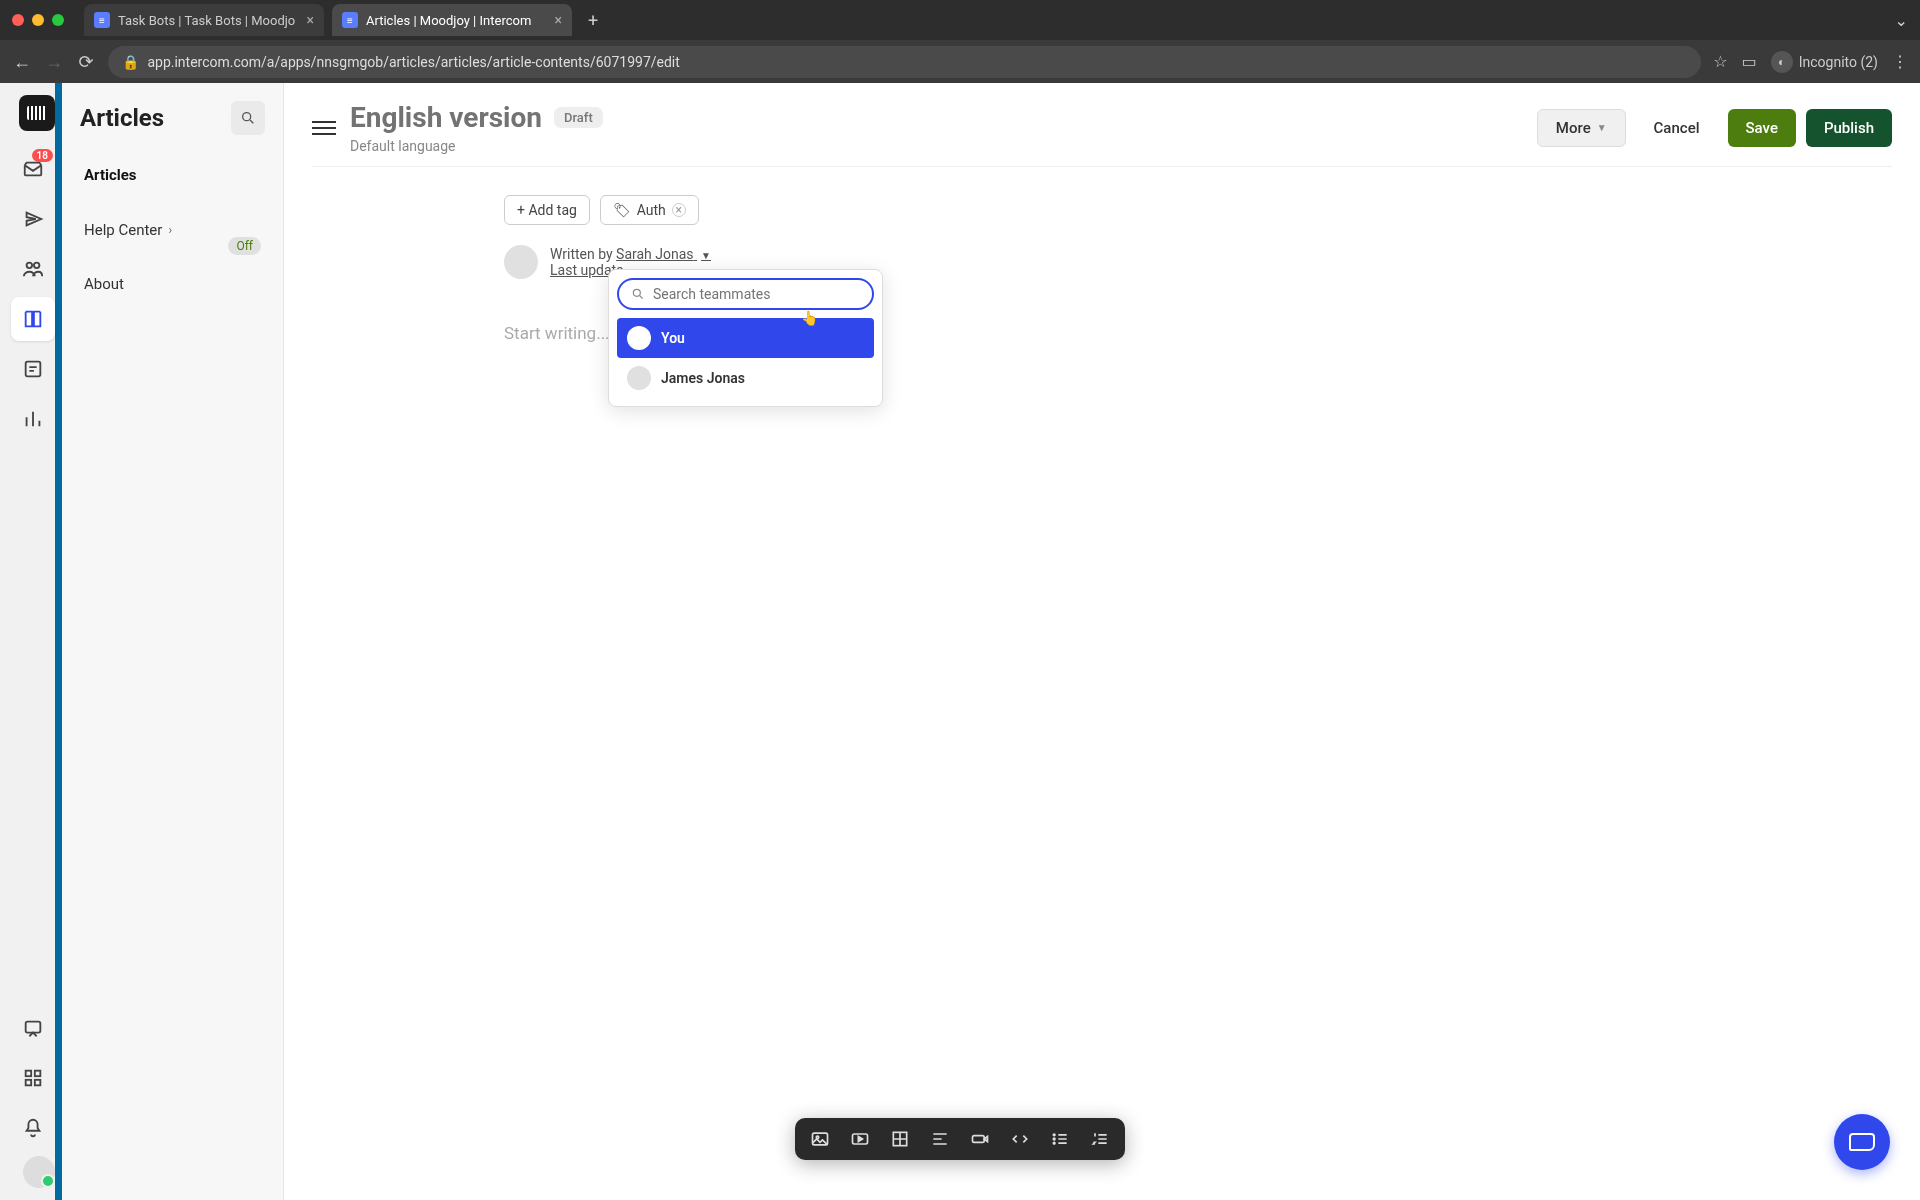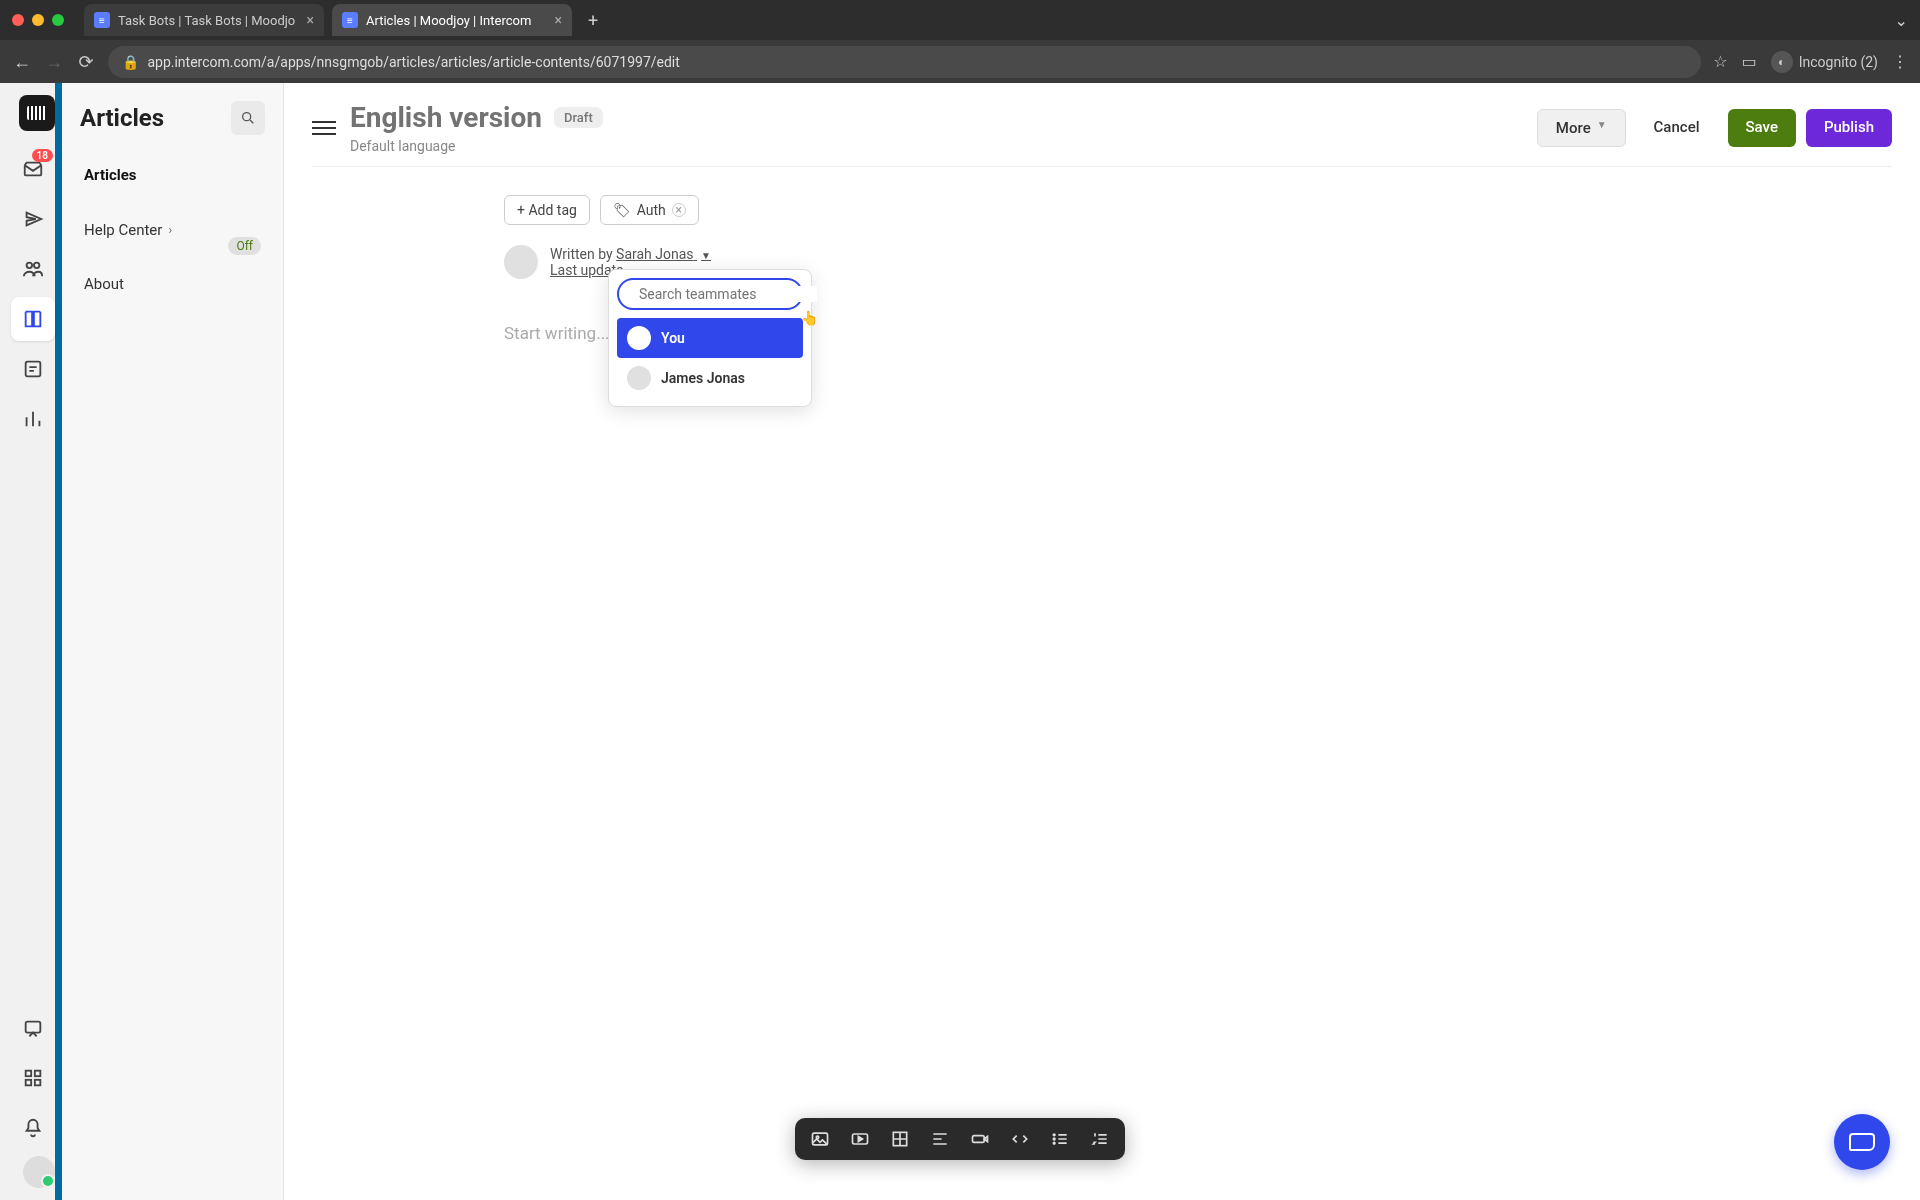--- a/index.html
+++ b/index.html
@@ -59,46 +59,46 @@
 .main { flex: 1; display: flex; flex-direction: column; }
 .editor-header { display: flex; align-items: center; padding: 18px 28px 12px 28px; gap: 14px; }
 .hamburger { width: 24px; cursor: pointer; display: flex; flex-direction: column; gap: 4px; }
 .hamburger span { height: 2px; background: #333; }
 .header-titles { display: flex; flex-direction: column; gap: 4px; }
 .header-title-row { display: flex; align-items: center; gap: 12px; }
 .editor-title { font-size: 28px; font-weight: 700; color: #737373; }
 .draft-badge { background: #eee; color: #777; font-size: 13px; padding: 3px 10px; border-radius: 7px; font-weight: 500; }
 .editor-subtitle { font-size: 14px; color: #888; }
 .header-actions { margin-left: auto; display: flex; gap: 10px; }
-.btn { padding: 9px 18px; border-radius: 6px; font-size: 15px; font-weight: 500; cursor: pointer; border: none; display: flex; align-items: flex-start; gap: 6px; }
+.btn { padding: 9px 18px; border-radius: 6px; font-size: 15px; font-weight: 500; cursor: pointer; border: none; display: flex; align-items: center; gap: 6px; }
 .btn-more { background: #f0f0f0; color: #333; border: 1px solid #ddd; }
 .btn-cancel { background: transparent; color: #333; }
 .btn-save { background: #4d7c0f; color: #fff; }
-.btn-publish { background: #6d28d9; color: #fff; }
+.btn-publish { background: #14532d; color: #fff; }
 .divider { height: 1px; background: #eee; margin: 0 28px 8px 28px; }
 
 .editor-body { padding: 20px 0 0 220px; position: relative; }
 .tags-row { display: flex; gap: 10px; margin-bottom: 20px; }
 .tag-chip { border: 1px solid #ccc; border-radius: 6px; padding: 6px 12px; font-size: 14px; color: #444; display: flex; align-items: center; gap: 6px; cursor: pointer; background: #fff; }
 .tag-chip .remove { color: #999; font-size: 12px; border: 1px solid #ccc; border-radius: 50%; width: 14px; height: 14px; display: inline-flex; align-items: center; justify-content: center; }
 
 .article-title { font-size: 42px; font-weight: 700; color: #222; margin-bottom: 18px; }
 .article-desc { font-size: 20px; color: #666; margin-bottom: 20px; }
 
 .author-row { display: flex; align-items: center; gap: 12px; position: relative; }
 .author-avatar { width: 34px; height: 34px; border-radius: 50%; background: #e0e0e0; }
 .author-text { font-size: 14px; color: #555; }
 .author-name { text-decoration: underline; cursor: pointer; }
 .caret { font-size: 10px; margin-left: 4px; }
 .last-updated { text-decoration: underline; }
 
 .body-placeholder { margin-top: 44px; font-size: 17px; color: #aaa; }
 
 
-.teammate-dropdown { position: absolute; left: 104px; top: 24px; width: 204px; background: #fff; border: 1px solid #ddd; border-radius: 8px; box-shadow: 0 4px 20px rgba(0,0,0,0.12); padding: 8px; z-index: 100; }
+.teammate-dropdown { position: absolute; left: 104px; top: 24px; width: 275px; background: #fff; border: 1px solid #ddd; border-radius: 8px; box-shadow: 0 4px 20px rgba(0,0,0,0.12); padding: 8px; z-index: 100; }
 .dd-search { display: flex; align-items: center; gap: 8px; border: 2px solid #3047ec; border-radius: 20px; padding: 6px 12px; margin-bottom: 8px; }
 .dd-search input { border: none; outline: none; font-size: 14px; flex: 1; }
 .dd-option { display: flex; align-items: center; gap: 10px; padding: 8px 10px; border-radius: 4px; cursor: pointer; font-size: 14px; color: #333; }
 .dd-option.highlighted { background: #3047ec; color: #fff; }
 .dd-avatar { width: 24px; height: 24px; border-radius: 50%; background: #e0e0e0; }
 .dd-option.highlighted .dd-avatar { background: #fff; }
 .dd-name { font-weight: 600; }
 .cursor-hand { position: absolute; left: 192px; top: 40px; font-size: 14px; color: #fff; pointer-events: none; }
 
 

